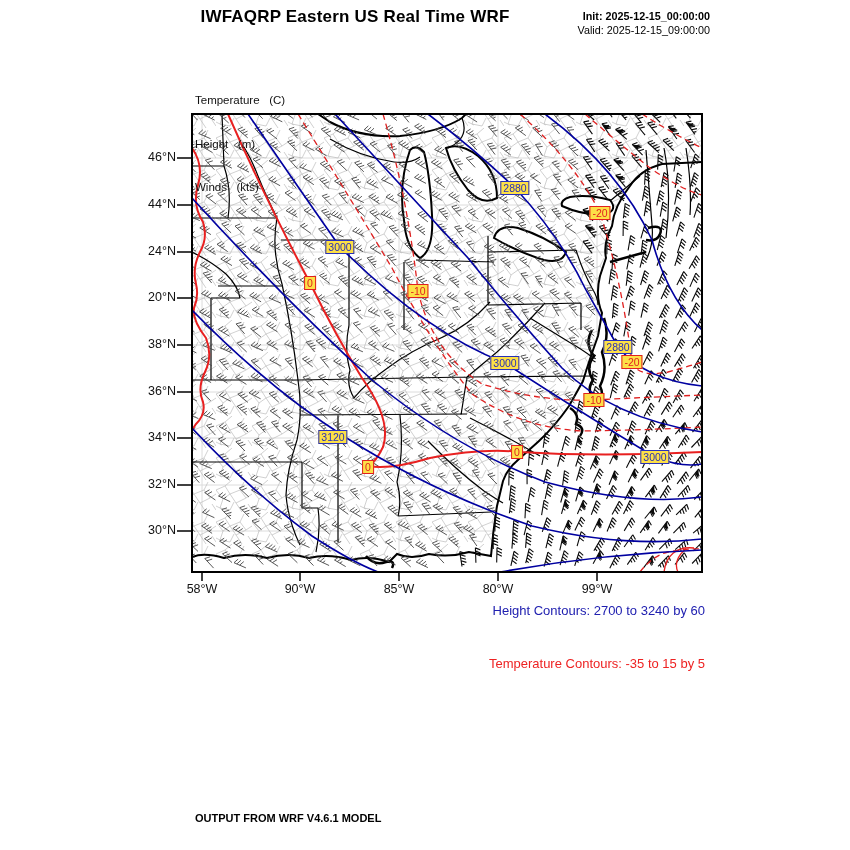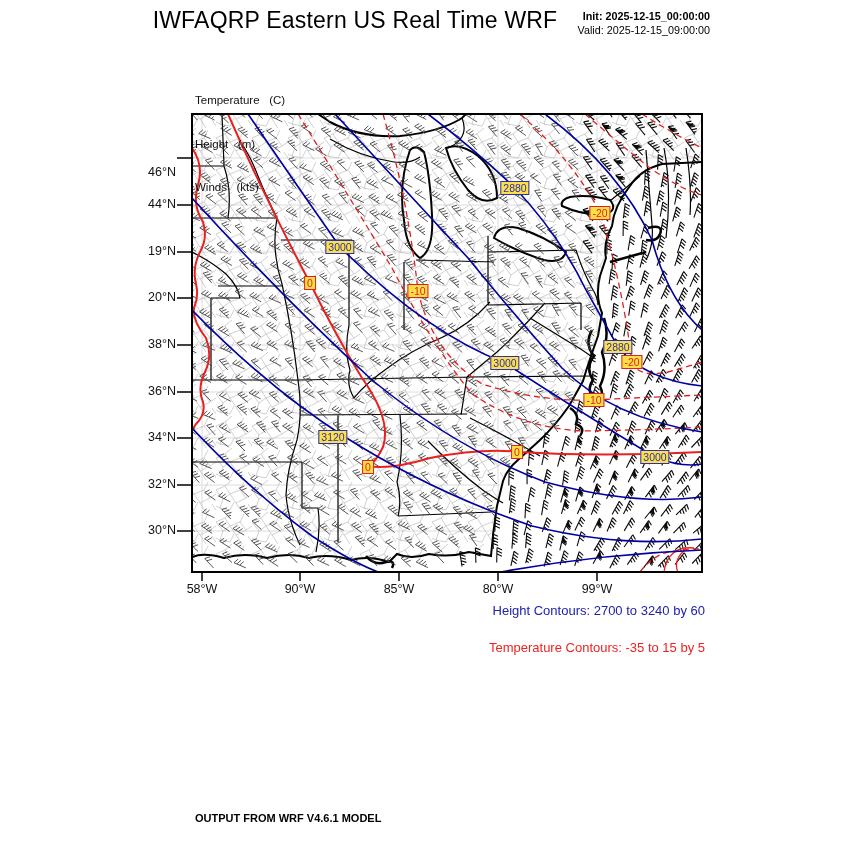--- a/index.html
+++ b/index.html
@@ -1,28 +1,28 @@
 <!DOCTYPE html>
 <html><head>
 <meta charset="utf-8">
 <style>
   html,body{margin:0;padding:0;background:#fff;}
   body{font-family:"Liberation Sans","DejaVu Sans",sans-serif;}
   #canvas{position:relative;width:850px;height:850px;background:#fff;overflow:hidden;}
   #mapsvg{position:absolute;left:0;top:0;}
   .title{position:absolute;left:150px;top:7px;width:410px;text-align:center;
-         font-size:23px;font-weight:normal;color:#000;letter-spacing:.2px;}
+         font-size:17px;font-weight:bold;color:#000;letter-spacing:.2px;}
   .initblock{position:absolute;right:140px;top:9px;text-align:right;font-size:10.8px;line-height:14px;color:#000;}
   .initblock .b{font-weight:bold;}
   .legend{position:absolute;left:195px;top:64px;font-size:11.5px;line-height:14.5px;color:#111;white-space:pre;}
   .ylab{position:absolute;left:118px;width:58px;text-align:right;font-size:12.5px;color:#111;}
   .xlab{position:absolute;width:60px;text-align:center;top:582px;font-size:12.5px;color:#111;}
   .caption{position:absolute;right:145px;text-align:right;font-size:13px;}
   .cap-h{top:603px;color:#2020b0;}
-  .cap-t{top:640px;color:#ee2222;}
+  .cap-t{top:656px;color:#ee2222;}
   .footer{position:absolute;left:195px;font-size:11px;font-weight:bold;color:#000;}
   .f1{top:812px;}
   .f2{top:826px;}
   .clabel{position:absolute;transform:translate(-50%,-50%);background:#fde047;border:1px solid;
           font-size:10.5px;line-height:12px;padding:0 2px;white-space:nowrap;}
   .clabel.height{color:#2830b8;border-color:#2830b8;}
   .clabel.temp{color:#e02020;border-color:#e02020;}
 </style>
 </head>
 <body>
@@ -162,23 +162,23 @@
     <div>Temperature   (C)</div>
     <div>Height   (m)</div>
     <div>Winds   (kts)</div>
   </div>
 
   <div class="caption cap-h">Height Contours: 2700 to 3240 by 60</div>
   <div class="caption cap-t">Temperature Contours: -35 to 15 by 5</div>
 
   <div class="footer f1">OUTPUT FROM WRF V4.6.1 MODEL</div>
 
-<div class="ylab" style="top: 150px; margin-top: 15px;">46°N</div>
+<div class="ylab" style="top: 150px;">46°N</div>
     <div class="ylab" style="top: 197px;">44°N</div>
-    <div class="ylab" style="top: 244px;">19°N</div>
+    <div class="ylab" style="top: 244px;">24°N</div>
     <div class="ylab" style="top: 290px;">20°N</div>
     <div class="ylab" style="top: 337px;">38°N</div>
     <div class="ylab" style="top: 384px;">36°N</div>
     <div class="ylab" style="top: 430px;">34°N</div>
     <div class="ylab" style="top: 477px;">32°N</div>
     <div class="ylab" style="top: 523px;">30°N</div>
     <div class="xlab" style="left: 172px;">58°W</div>
     <div class="xlab" style="left: 270px;">90°W</div>
     <div class="xlab" style="left: 369px;">85°W</div>
     <div class="xlab" style="left: 468px;">80°W</div>

